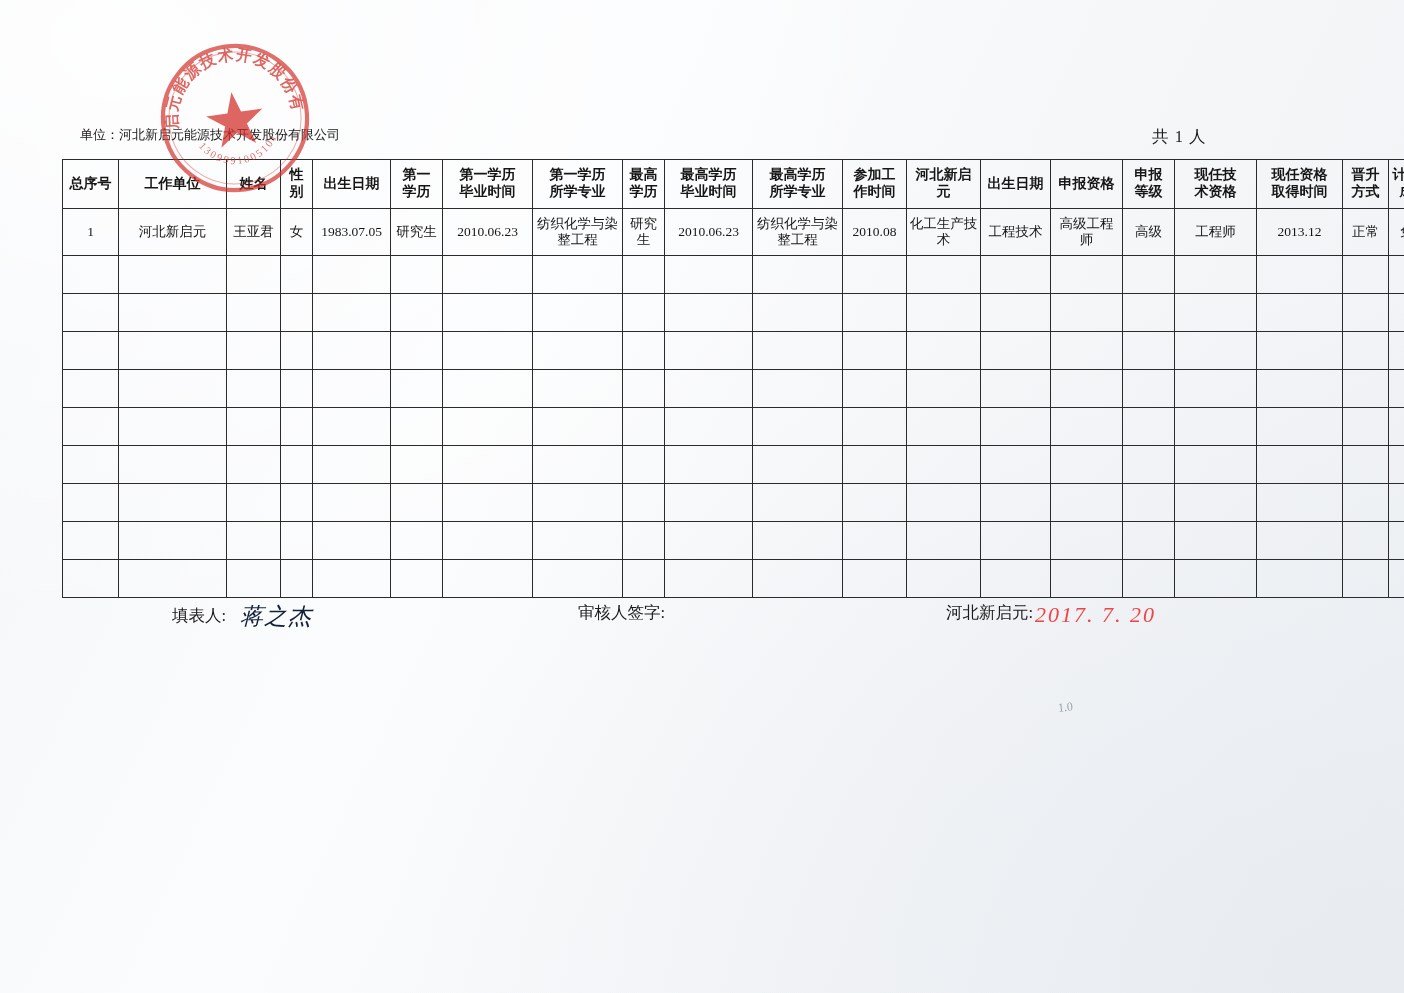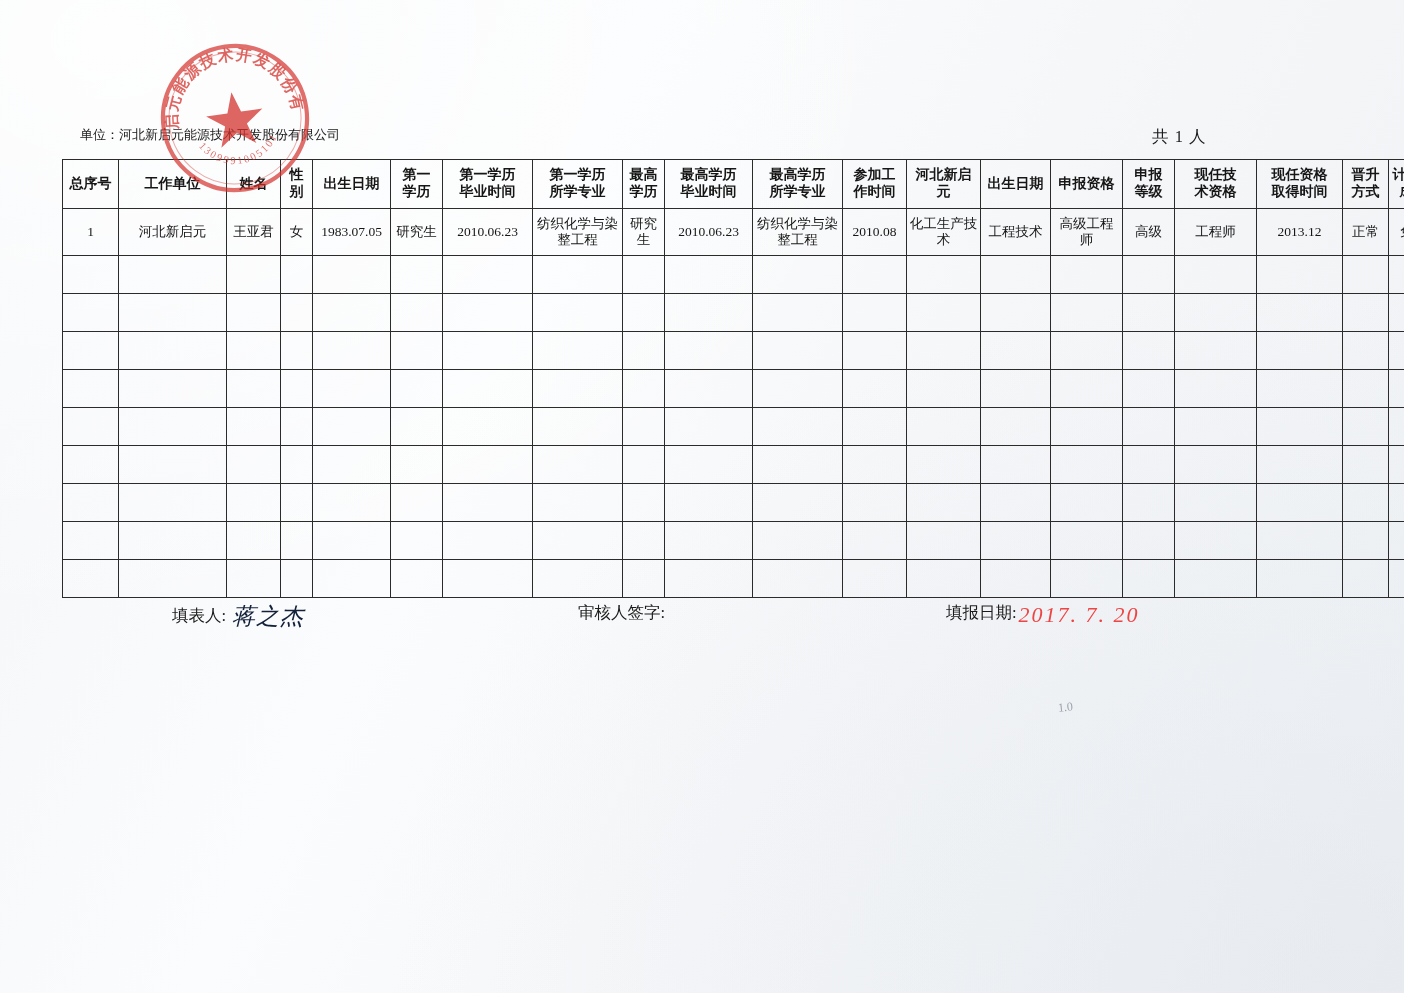--- a/index.html
+++ b/index.html
@@ -132,21 +132,21 @@
     left: 946px;
     top: 0;
     font-size: 16.5px;
   }
   .handwrite {
     font-family: "Liberation Serif", serif;
     font-style: italic;
     font-size: 23px;
     color: #12203a;
     letter-spacing: 1px;
-    margin-left: 6px;
+    margin-left: 14px;
     position: relative;
     top: 3px;
   }
   .handwrite-date {
     font-family: "Liberation Serif", serif;
     font-style: italic;
     font-size: 22px;
     color: #ef4444;
     letter-spacing: 2px;
     position: relative;
@@ -498,18 +498,18 @@
   </div>
 
   <div class="footer">
     <div class="foot-filler">
       <span>填表人:</span><span class="handwrite">蒋之杰</span>
     </div>
     <div class="foot-checker">
       <span>审核人签字:</span><span class="handwrite"></span>
     </div>
     <div class="foot-date">
-      <span>填报日期:</span><span class="handwrite-date">2017. 7. 20</span>
+      <span>河北新启元:</span><span class="handwrite-date">2017. 7. 20</span>
     </div>
   </div>
 
   <div class="pencil-mark">1.0</div>
 </div>
 
 </body></html>

